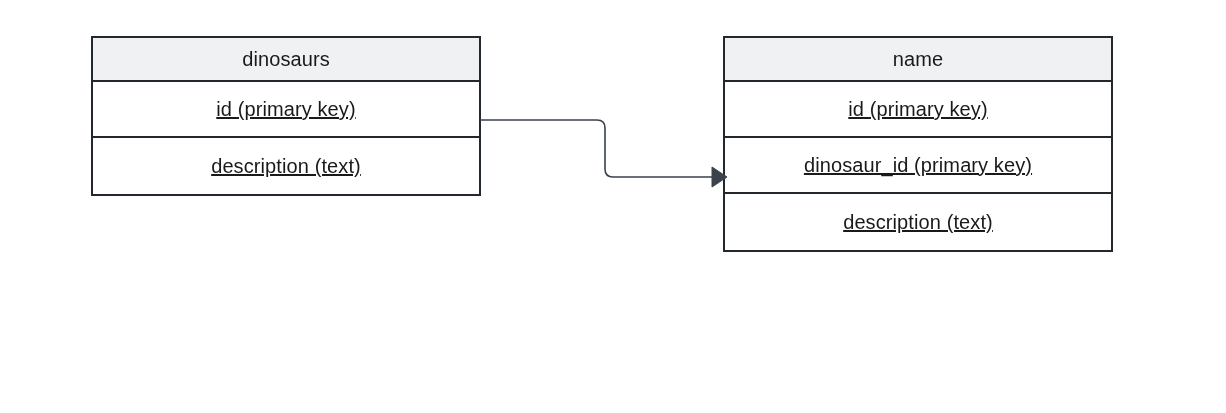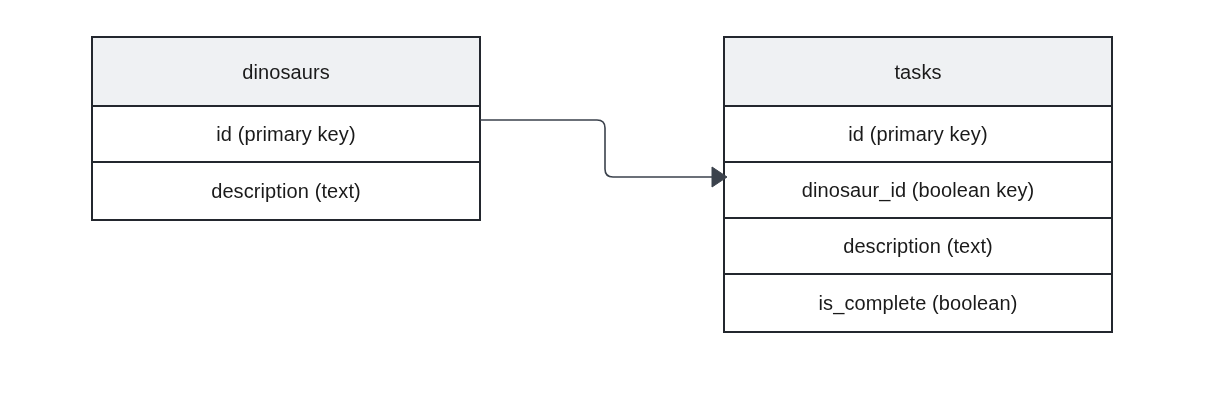--- a/index.html
+++ b/index.html
@@ -23,21 +23,21 @@
 
   
   .entity {
     position: absolute;
     box-sizing: border-box;
     border: 2px solid #23272e;
     background: #ffffff;
   }
   .entity-header {
     box-sizing: border-box;
-    height: 69px;
+    height: 44px;
     background: #eff1f3;
     border-bottom: 2px solid #23272e;
     display: flex;
     align-items: center;
     justify-content: center;
   }
   .entity-header .entity-title {
     font-size: 20px;
     line-height: 1;
     color: #1a1a1a;
@@ -54,20 +54,21 @@
   }
   .entity-row:last-child {
     border-bottom: none;
   }
   .entity-row .field-label {
     font-size: 20px;
     line-height: 1;
     color: #1a1a1a;
     letter-spacing: 0.1px;
     white-space: nowrap;
+    text-decoration: underline;
   }
 
   
   #relationship-layer {
     position: absolute;
     left: 0;
     top: 0;
     width: 1226px;
     height: 413px;
     pointer-events: none;
@@ -85,33 +86,30 @@
     <div class="entity-row">
       <span class="field-label">id (primary key)</span>
     </div>
     <div class="entity-row">
       <span class="field-label">description (text)</span>
     </div>
   </div>
 
   <div class="entity" id="entity-tasks" style="left:723px; top:36px; width:390px;">
     <div class="entity-header">
-      <span class="entity-title">tasks</span>
+      <span class="entity-title">name</span>
     </div>
     <div class="entity-row">
       <span class="field-label">id (primary key)</span>
     </div>
     <div class="entity-row">
-      <span class="field-label">dinosaur_id (boolean key)</span>
+      <span class="field-label">dinosaur_id (primary key)</span>
     </div>
     <div class="entity-row">
       <span class="field-label">description (text)</span>
-    </div>
-    <div class="entity-row">
-      <span class="field-label">is_complete (boolean)</span>
     </div>
   </div>
 
   <svg id="relationship-layer" viewBox="0 0 1226 413">
     <path id="relationship-path" fill="none" stroke="#3b424c" stroke-width="1.6" stroke-linecap="square" stroke-linejoin="round" d="M 481 120 L 597 120 Q 605 120 605 128 L 605 169 Q 605 177 613 177 L 712 177"></path>
     <polygon id="relationship-arrow" fill="#3b424c" stroke="#3b424c" stroke-width="1" stroke-linejoin="miter" points="712,167 727,177 712,187"></polygon>
   </svg>
 
 </div>
 

